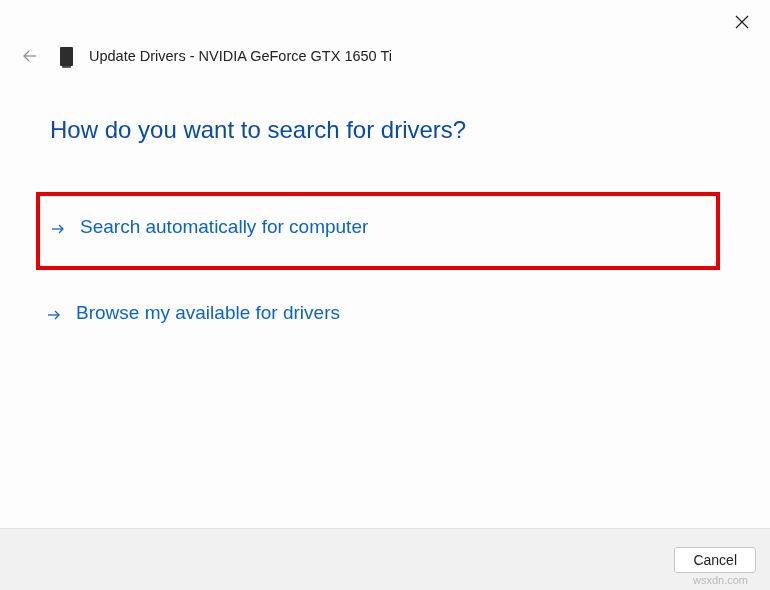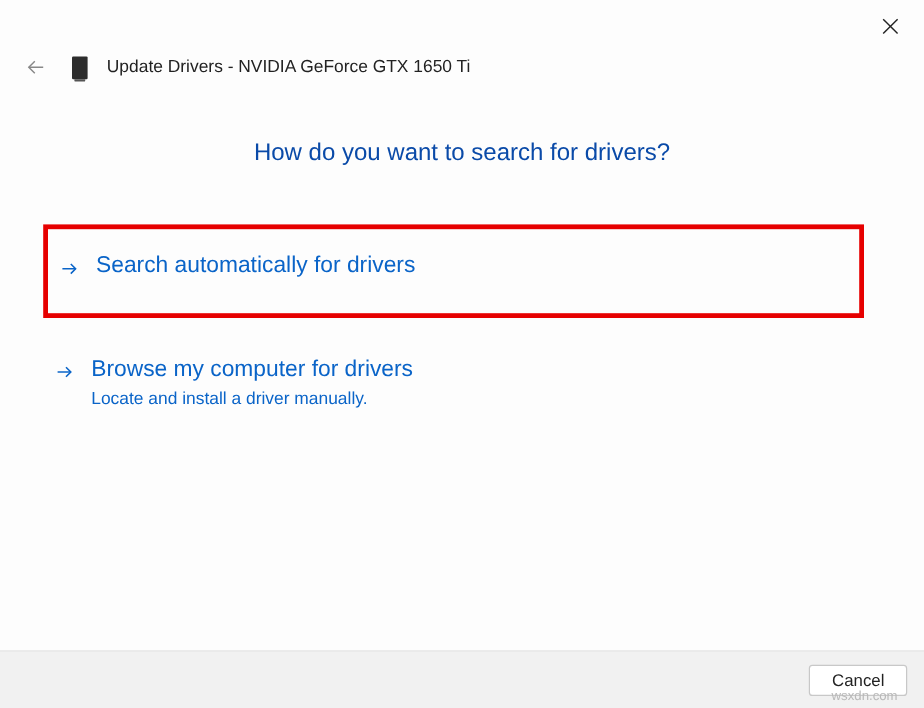--- a/index.html
+++ b/index.html
@@ -77,24 +77,23 @@
     .title {
       font-size: 14.5px;
       color: #222;
     }
     .content {
       flex: 1;
       padding: 50px 50px 0 50px;
     }
     .heading {
       color: #0a4aa8;
-      font-size: 20px;
+      font-size: 24px;
       font-weight: 400;
       margin-bottom: 48px;
-      text-align: center;
     }
     .option {
       padding: 10px 16px 14px 0;
       margin-bottom: 18px;
       cursor: pointer;
       display: flex;
       align-items: flex-start;
       gap: 14px;
     }
     .option.highlighted {
@@ -130,21 +129,21 @@
       margin-bottom: 4px;
     }
     .opt-desc {
       color: #0a64c8;
       font-size: 14.5px;
       line-height: 1.4;
     }
     .footer {
       background: #f1f1f1;
       border-top: 1px solid #e4e4e4;
-      height: 48px;
+      height: 62px;
       display: flex;
       justify-content: flex-end;
       align-items: center;
       padding: 0 14px;
     }
     .cancel-btn {
       background: #fff;
       border: 1px solid #c8c8c8;
       border-radius: 3px;
       font-size: 14px;
@@ -189,34 +188,33 @@
     <div class="heading">How do you want to search for drivers?</div>
 
     <div class="option highlighted">
       <div class="opt-arrow">
         <svg viewBox="0 0 14 14" fill="none" stroke="#0a64c8" stroke-width="1.3">
           <line x1="1" y1="7" x2="12" y2="7"></line>
           <polyline points="8,3 12,7 8,11"></polyline>
         </svg>
       </div>
       <div class="opt-body">
-        <div class="opt-title">Search automatically for drivers</div>
+        <div class="opt-title">Search automatically for computer</div>
       </div>
     </div>
 
     <div class="option plain">
       <div class="opt-arrow">
         <svg viewBox="0 0 14 14" fill="none" stroke="#0a64c8" stroke-width="1.3">
           <line x1="1" y1="7" x2="12" y2="7"></line>
           <polyline points="8,3 12,7 8,11"></polyline>
         </svg>
       </div>
       <div class="opt-body">
-        <div class="opt-title">Browse my computer for drivers</div>
-        <div class="opt-desc">Locate and install a driver manually.</div>
+        <div class="opt-title">Browse my available for drivers</div>
       </div>
     </div>
 
   </div>
 
   <div class="footer">
     <button class="cancel-btn">Cancel</button>
   </div>
 
   <div class="watermark">wsxdn.com</div>

